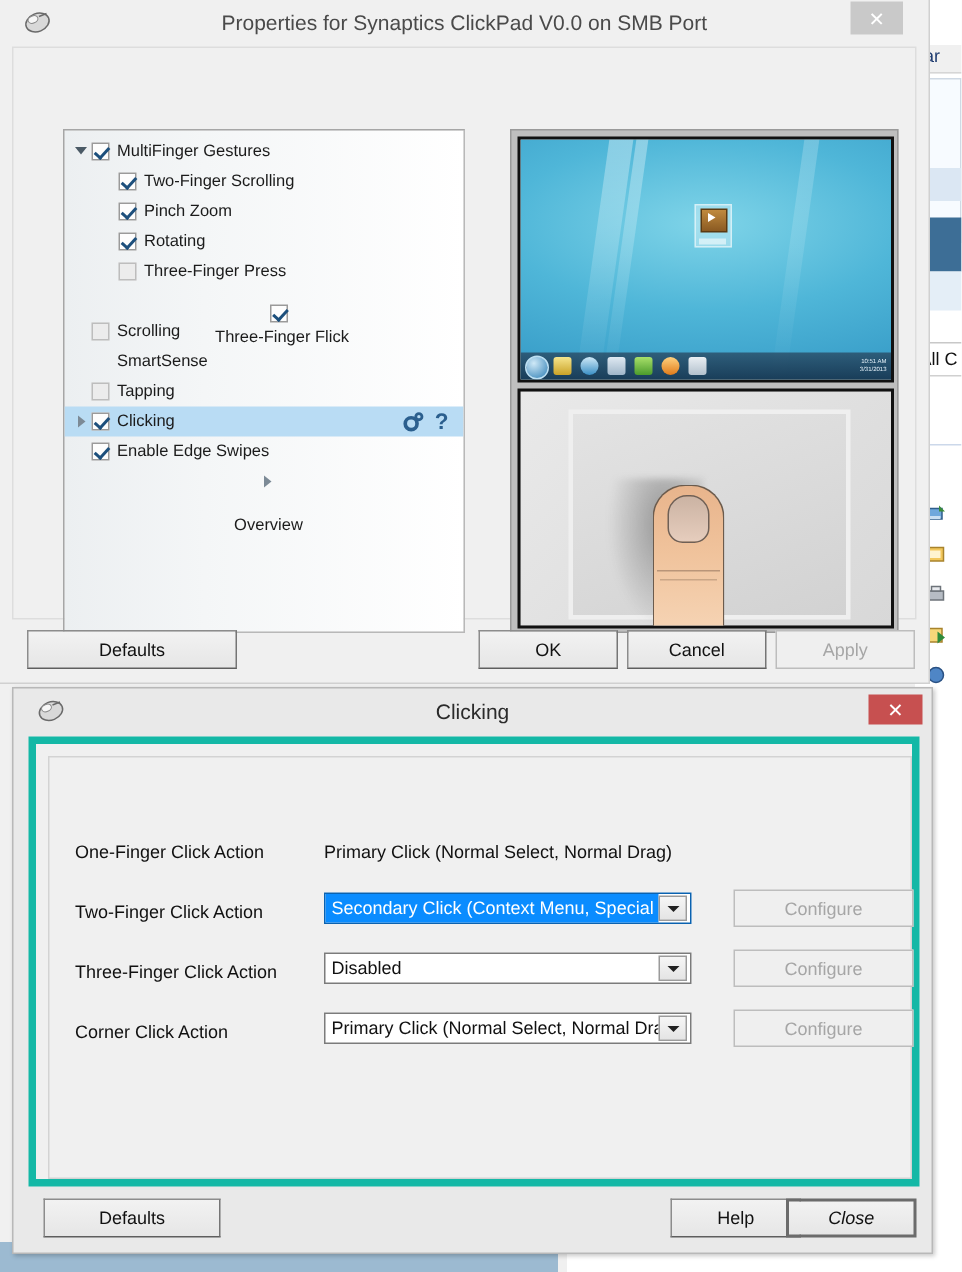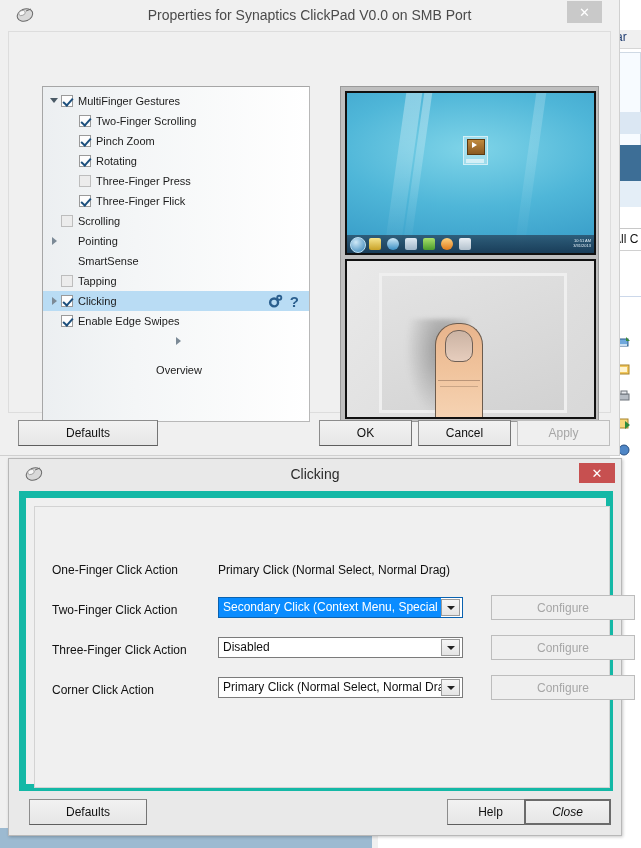--- a/index.html
+++ b/index.html
@@ -190,21 +190,21 @@
 
   
   .win-clicking {
     left:8px; top:458px; width:614px; height:378px;
     border:1px solid #b8b8b8;
     background:#e9e9e9;
     box-shadow:1px 1px 3px rgba(0,0,0,.22);
   }
   .clk-body {
     position:absolute; left:10px; top:32px; width:594px; height:300px;
-    border:7px solid #14b8a6; background:#f0f0f0; box-sizing:border-box;
+    border:5px solid #14b8a6; background:#f0f0f0; box-sizing:border-box;
   }
   .clk-group {
     position:absolute; left:8px; top:8px; width:576px; height:282px;
     border:1px solid #d3d3d3; background:#f0f0f0; box-sizing:border-box;
   }
   .clk-row { position:absolute; left:0; width:100%; height:30px; }
   .clk-lab { position:absolute; left:17px; top:6px; font-size:12px; color:#111; white-space:nowrap; }
   .clk-static { position:absolute; left:183px; top:6px; font-size:12px; color:#111; white-space:nowrap; }
   .combo {
     position:absolute; left:183px; top:0; width:245px; height:21px;
@@ -218,21 +218,21 @@
   }
   .combo.highlight .combo-val { background:#0a8cff; color:#ffffff; }
   .combo-arrow {
     width:19px; height:17px; margin-right:2px; box-sizing:border-box;
     background:linear-gradient(to bottom,#f6f6f6,#e4e4e4);
     border:1px solid #9b9b9b;
     display:flex; align-items:center; justify-content:center;
   }
   .combo-arrow::after { content:""; border-top:4px solid #222; border-left:4px solid transparent; border-right:4px solid transparent;}
   .cfg-btn {
-    position:absolute; left:456px; top:-2px; width:144px; height:25px;
+    position:absolute; left:456px; top:-2px; width:120px; height:25px;
   }
   .clk-footer { position:absolute; left:10px; top:336px; width:594px; height:40px; }
 </style>
 </head>
 <body>
 
 <div id="root">
 
   <div class="bg-layer">
     <div class="bg-panel-left"></div>
@@ -320,34 +320,29 @@
             <div class="tree-row" style="padding-left: 24px;">
               <span class="tw"></span>
               <span class="cb checked"></span>
               <span class="tree-label">Rotating</span>
             </div>
             <div class="tree-row" style="padding-left: 24px;">
               <span class="tw"></span>
               <span class="cb unchecked"></span>
               <span class="tree-label">Three-Finger Press</span>
             </div>
-            <div class="tree-row" style="padding-left: 24px;">
+            <div class="tree-row" style="padding-left: 24px; flex-direction: column;">
               <span class="tw"></span>
               <span class="cb checked"></span>
               <span class="tree-label">Three-Finger Flick</span>
             </div>
             <div class="tree-row" style="padding-left: 6px;">
               <span class="tw"></span>
               <span class="cb unchecked"></span>
               <span class="tree-label">Scrolling</span>
-            </div>
-            <div class="tree-row" style="padding-left: 6px;">
-              <span class="tw collapsed"></span>
-              <span class="cb-spacer"></span>
-              <span class="tree-label">Pointing</span>
             </div>
             <div class="tree-row" style="padding-left: 6px;">
               <span class="tw"></span>
               <span class="cb-spacer"></span>
               <span class="tree-label">SmartSense</span>
             </div>
             <div class="tree-row" style="padding-left: 6px;">
               <span class="tw"></span>
               <span class="cb unchecked"></span>
               <span class="tree-label">Tapping</span>

